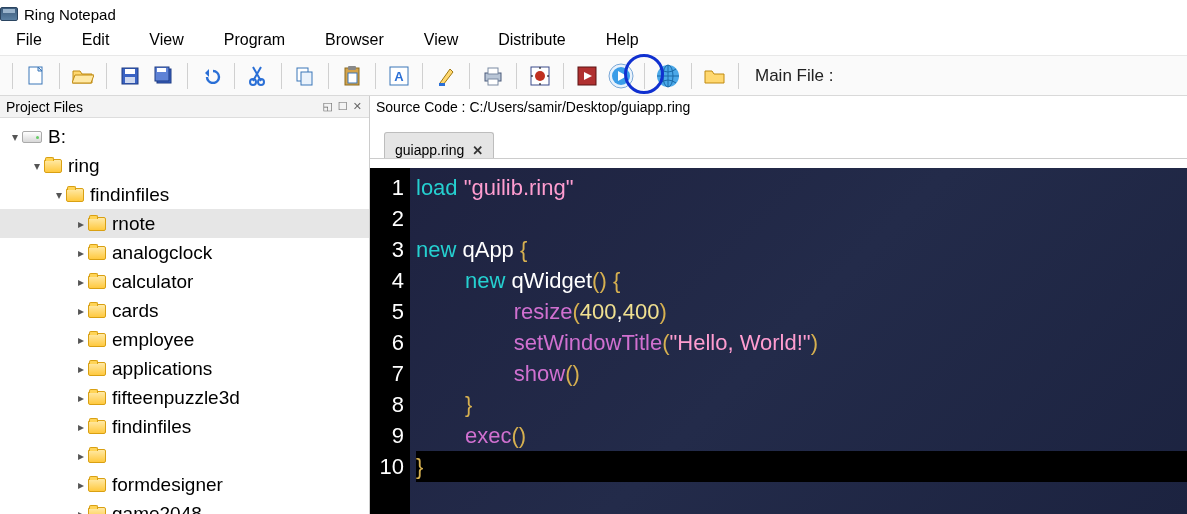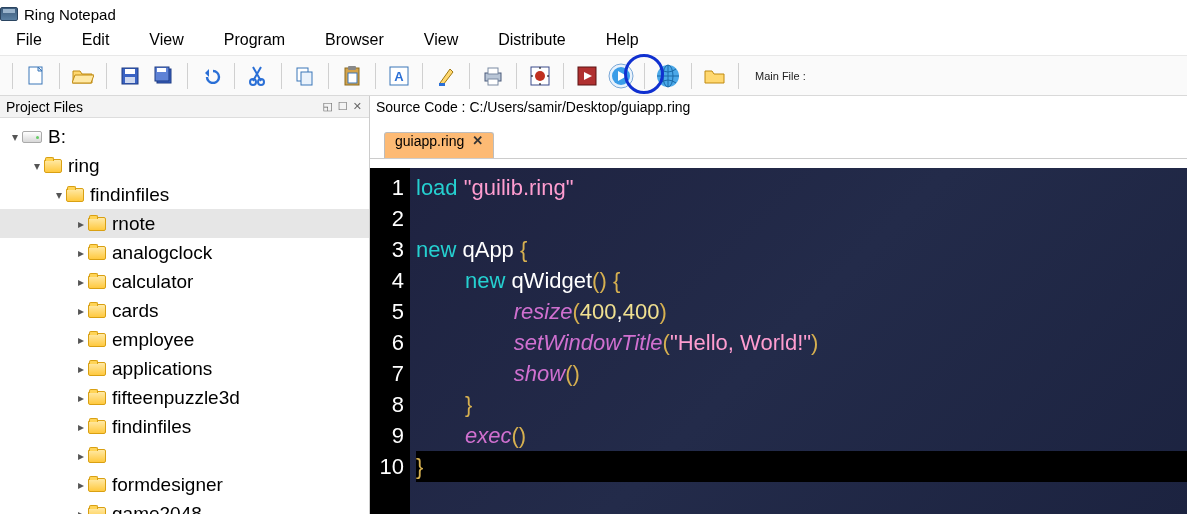--- a/index.html
+++ b/index.html
@@ -12,21 +12,21 @@
 .titlebar .title { font-size: 15px; }
 
 
 .menubar { height: 28px; display: flex; padding: 0 6px; gap: 20px; border-bottom: 1px solid #e8e8e8; }
 .menubar .item { padding: 3px 10px; font-size: 16px; border-radius: 3px; }
 
 
 .toolbar { height: 40px; display: flex; align-items: center; padding: 0 6px; border-bottom: 1px solid #d9d9d9; background: #fafafa; }
 .toolbar .sep { width: 1px; height: 26px; background: #d0d0d0; margin: 0 6px; }
 .toolbar .btn { width: 34px; height: 34px; display: flex; align-items: center; justify-content: center; border-radius: 3px; }
-.toolbar .mainfile { font-size: 11px; margin-left: 10px; color: #222; }
+.toolbar .mainfile { font-size: 17px; margin-left: 10px; color: #222; }
 
 
 .main { flex: 1; display: flex; overflow: hidden; }
 
 
 .sidebar { width: 370px; display: flex; flex-direction: column; border-right: 1px solid #ccc; }
 .panel-header { height: 22px; background: #f3f3f3; border-bottom: 1px solid #ddd; display: flex; align-items: center; justify-content: space-between; padding: 0 6px; font-size: 14px; }
 .panel-header .icons { font-size: 11px; opacity: .6; letter-spacing: 1px; }
 .tree { flex:1; overflow:auto; padding: 4px 0; font-size: 19px; }
 .tree-row { display:flex; align-items:center; height:29px; padding-left: 8px; white-space:nowrap; }
@@ -39,30 +39,30 @@
 .drive-ico { width:20px; height:12px; background: linear-gradient(#fff,#d8d8d8); border:1px solid #aaa; border-radius:2px; margin-right:6px; flex:none; position:relative; }
 .drive-ico::after{content:"";position:absolute;right:2px;top:4px;width:3px;height:3px;background:#6c6;border-radius:50%;}
 .folder-ico { width:18px; height:14px; background: linear-gradient(#ffe9a6,#ffc93f); border:1px solid #d9a012; border-radius:2px; margin-right:6px; flex:none; position:relative; }
 .folder-ico::before{content:"";position:absolute;top:-3px;left:0;width:7px;height:3px;background:#ffd457;border:1px solid #d9a012;border-bottom:none;border-radius:2px 2px 0 0;}
 .tree .label { }
 
 
 .editor-pane { flex:1; display:flex; flex-direction:column; overflow:hidden;gap:9px; }
 .src-path { height:22px; display:flex; align-items:center; padding-left:6px; font-size:14px; }
 .tabs { height:32px; background:#fff; border-bottom:1px solid #ccc; display:flex; align-items:flex-end; padding-left:14px; padding-top:6px; }
-.tab { height:26px; background:#fdba74; border:1px solid #bdbdbd; border-bottom:none; border-radius:3px 3px 0 0; display:flex; align-items:flex-start; gap:8px; padding: 0 10px; font-size:14px; }
+.tab { height:26px; background:#e5e5e5; border:1px solid #bdbdbd; border-bottom:none; border-radius:3px 3px 0 0; display:flex; align-items:flex-end; gap:8px; padding: 0 10px; font-size:14px; }
 .tab .x { color:#333; font-weight:bold; font-size:13px; }
 .code-wrap { flex:1; display:flex; overflow:hidden; background:#202038; background: linear-gradient(135deg,#1e2240 0%, #232b4a 50%, #1c2340 100%); }
 .gutter { width:40px; background:#000; color:#fff; font-family: Consolas, monospace; font-size:22px; text-align:right; padding: 4px 6px 0 0; line-height:31px; }
 .code { flex:1; font-family: Consolas, "Courier New", monospace; font-size:22px; color:#fff; padding: 4px 0 0 6px; line-height:31px; white-space:pre; }
 .cline { height:31px; display:block; }
 .cline.active { background:#000; }
 .kw { color:#25d0d0; }
 .str { color:#ff9dd0; }
-.func { color:#d070d0; font-style:italic; }
+.func { color:#d070d0; }
 .paren { color:#d6b050; }
 .num { color:#f0e090; }
 .plain { color:#fff; }
 
 .run-circle { position:absolute; border:3px solid #1030d0; border-radius:50%; width:40px; height:40px; pointer-events:none; }
 
 svg { display:block; }
 </style>
 </head>
 <body>

